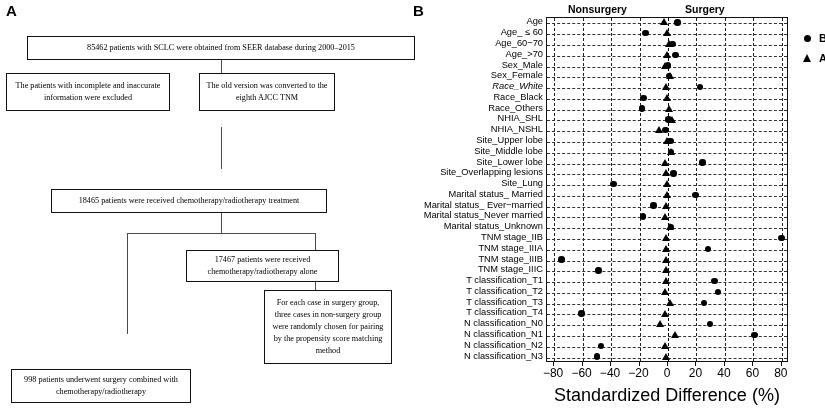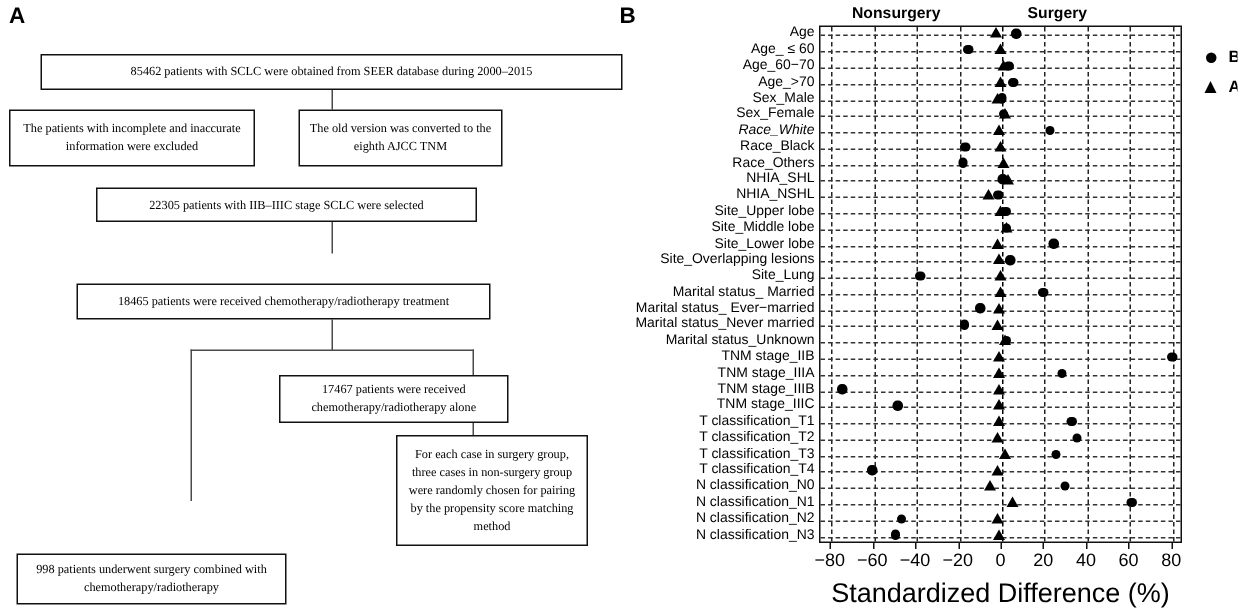--- a/index.html
+++ b/index.html
@@ -141,23 +141,20 @@
   </div>
 
   <div class="fbox" style="left:6px;top:52px;width:164px;height:38px;">
     <span>The patients with incomplete and inaccurate information were excluded</span>
   </div>
 
   <div class="fbox" style="left:199px;top:52px;width:136px;height:38px;">
     <span>The old version was converted to the eighth AJCC TNM</span>
   </div>
 
-  <div class="fbox" style="left:64px;top:104px;width:254px;height:23px;">
-    <span>22305 patients with IIB–IIIC stage SCLC were selected</span>
-  </div>
 
   <div class="fbox" style="left:51px;top:168px;width:276px;height:24px;">
     <span>18465 patients were received chemotherapy/radiotherapy treatment</span>
   </div>
 
   <div class="fbox" style="left:186px;top:229px;width:153px;height:32px;">
     <span>17467 patients were received chemotherapy/radiotherapy alone</span>
   </div>
 
   <div class="fbox" style="left:264px;top:269px;width:128px;height:74px;">

